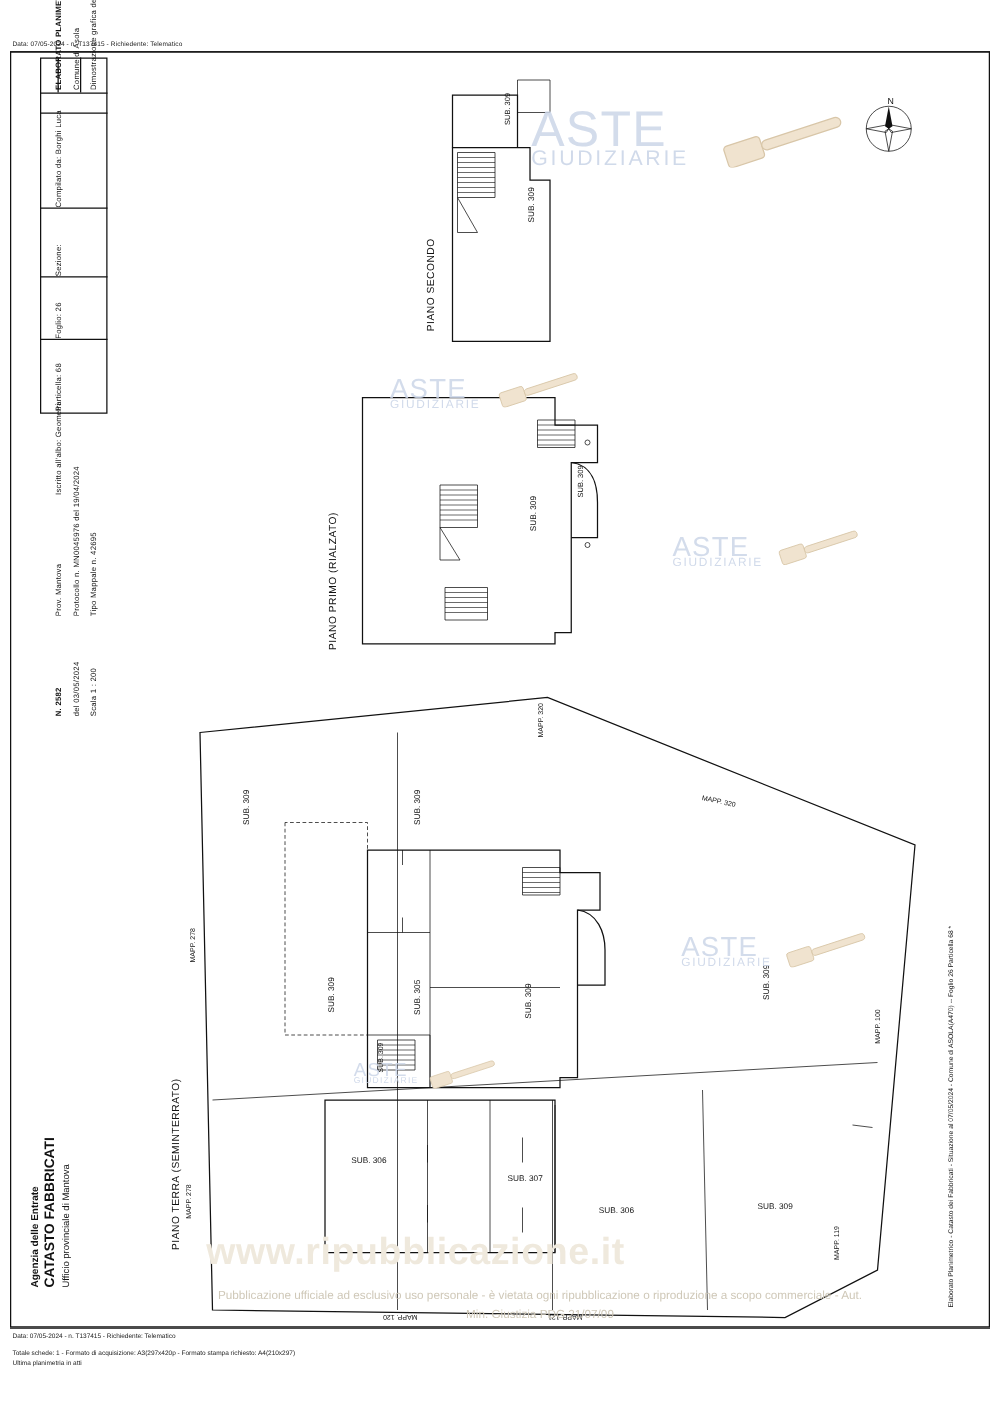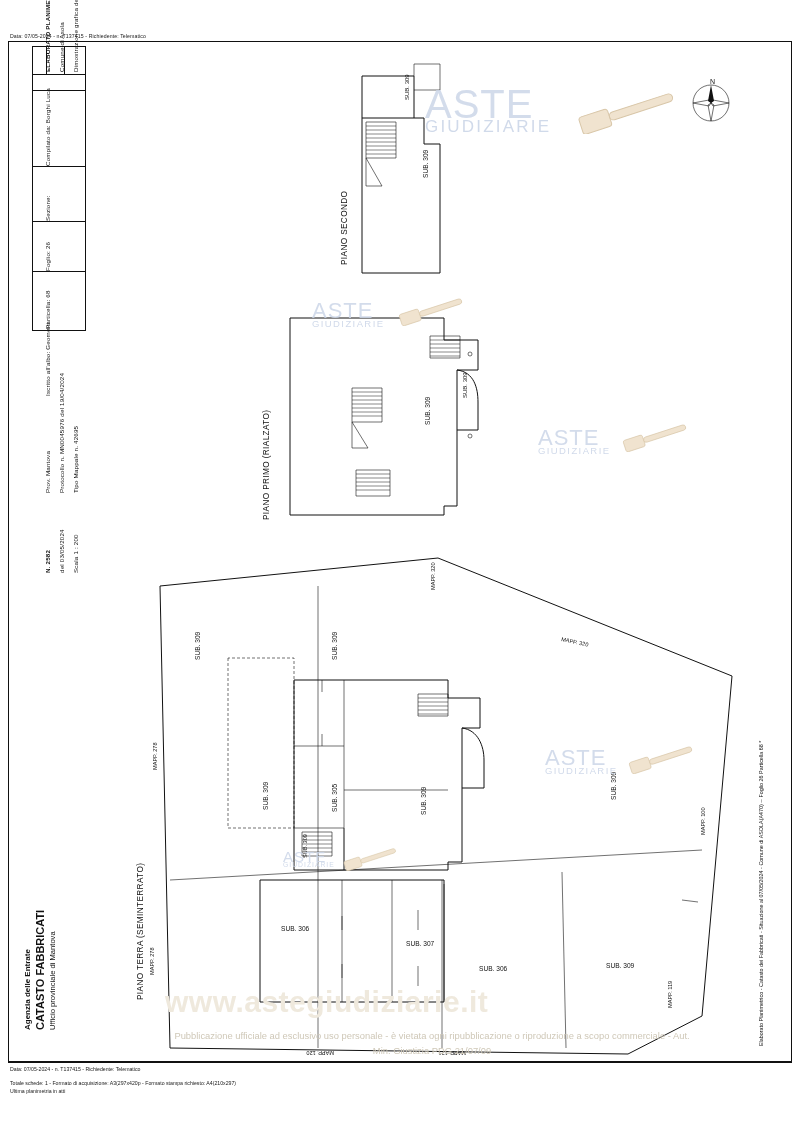--- a/index.html
+++ b/index.html
@@ -276,21 +276,21 @@
   </div>
   <div class="gav" style="left:338px;top:843px;">
     <svg width="66" height="28" viewBox="0 0 120 50">
       <g transform="rotate(-18 60 25)">
         <rect x="10" y="18" width="30" height="18" rx="3" fill="#f0e3cf" stroke="#d8c6a8" stroke-width="1"></rect>
         <rect x="40" y="23" width="66" height="8" rx="4" fill="#f0e3cf" stroke="#d8c6a8" stroke-width="1"></rect>
       </g>
     </svg>
   </div>
 
-  <div class="urlwm">www.astegiudiziarie.it</div>
+  <div class="urlwm">www.ripubblicazione.it</div>
 
   <div class="hr-bot"></div>
   <div class="microbot" style="top:1066px;">Data: 07/05-2024 - n. T137415 - Richiedente: Telematico</div>
   <div class="microbot" style="top:1080px;">Totale schede: 1 - Formato di acquisizione: A3(297x420p - Formato stampa richiesto: A4(210x297)</div>
   <div class="microbot" style="top:1088px;">Ultima planimetria in atti</div>
 
   <div class="noticewm">Pubblicazione ufficiale ad esclusivo uso personale - è vietata ogni ripubblicazione o riproduzione a scopo commerciale - Aut. Min. Giustizia PDG 21/07/09</div>
 
 </div>
 

